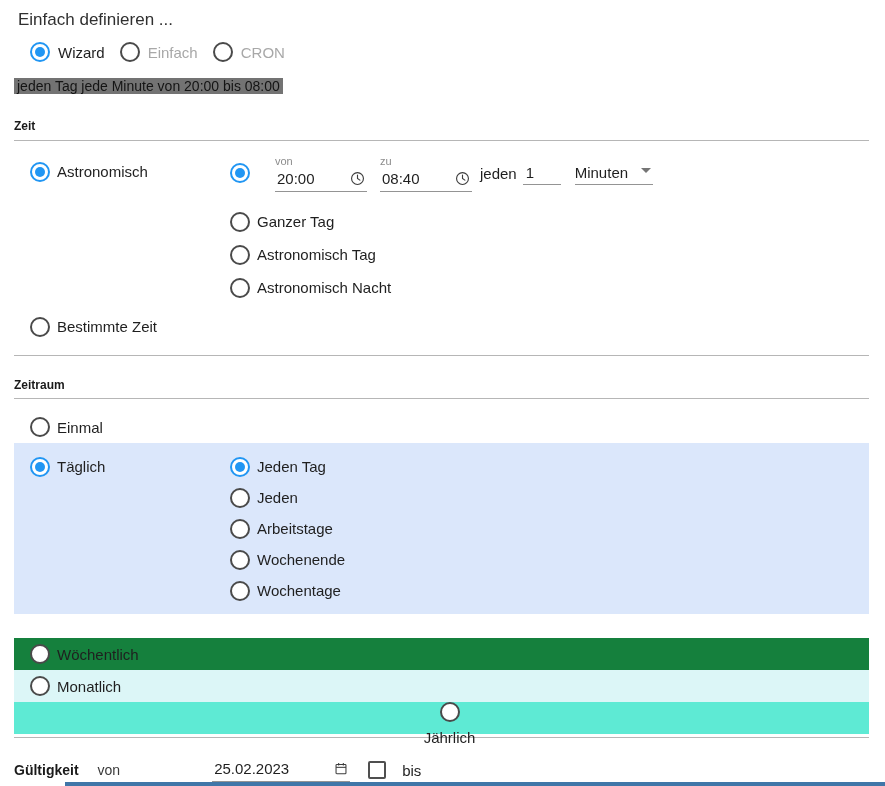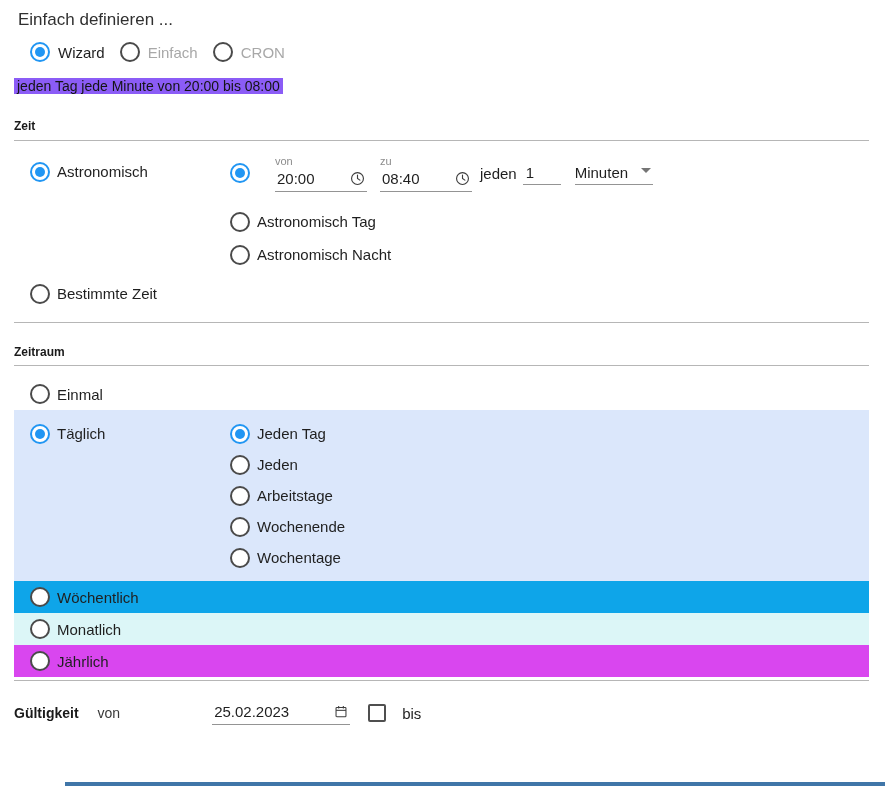--- a/index.html
+++ b/index.html
@@ -14,21 +14,21 @@
   .lbl { font-size:15px; color:#1f1f1f; }
   .lbl.disabled { color:#a8a8a8; }
 
   .radio { width:20px; height:20px; border:2px solid #4a4a4a; border-radius:50%;
            position:relative; flex:none; background:#fff; }
   .radio.sel { border-color:#2196f3; }
   .radio.sel::after { content:""; position:absolute; left:3px; top:3px; width:10px; height:10px;
                       border-radius:50%; background:#2196f3; }
 
   .summary-row { margin:15px 0 0 14px; }
-  .summary-hl { background:#8b5cf6; color:#141414; font-size:14px; padding:0 3px; }
+  .summary-hl { background:#737373; color:#141414; font-size:14px; padding:0 3px; }
 
   .section-heading { margin:24px 16px 0 14px; font-size:12px; font-weight:bold; color:#1a1a1a;
                      padding-bottom:7px; border-bottom:1px solid #b6b6b6; }
   .section-heading.zr { margin-top:22px; padding-bottom:6px; }
 
   .zeit-body { display:flex; margin:14px 16px 0 14px; }
   .zeit-left { width:216px; flex:none; }
   .zeit-right { flex:1; }
 
   .radio-row { display:flex; align-items:center; gap:7px; height:33px; cursor:pointer; }
@@ -57,23 +57,23 @@
 
   .einmal { margin:12px 16px 0 14px; height:32px; }
 
   .daily-block { display:flex; margin:0 16px 0 14px; background:#dbe7fb; padding:8px 0; }
   .daily-left { width:216px; flex:none; }
   .daily-left .radio-row, .daily-right .radio-row { height:31px; }
   .daily-right { flex:1; }
 
   .period-row { margin:0 16px 0 14px; padding-left:16px; height:32px;
                 display:flex; align-items:center; gap:7px; cursor:pointer; }
-  .period-row.weekly  { background:#0ea5e9; }
+  .period-row.weekly  { background:#15803d;margin-top:24px; }
   .period-row.monthly { background:#dcf6f7; }
-  .period-row.yearly  { background:#d946ef; }
+  .period-row.yearly  { background:#5eead4;flex-direction:column; }
 
   .validity-row { display:flex; align-items:center; margin:20px 16px 0 14px; }
   .v-heading { font-size:14px; font-weight:bold; color:#1a1a1a; }
   .v-von { font-size:14px; margin-left:19px; color:#3a3a3a; }
   .date-field { display:flex; align-items:center; justify-content:space-between; width:138px;
                 margin-left:92px; border-bottom:1px solid #949494; font-size:15px;
                 padding:2px 2px 4px 2px; cursor:text; }
   .checkbox { width:18px; height:18px; border:2px solid #4f4f4f; border-radius:2px;
               margin-left:18px; background:#fff; flex:none; cursor:pointer; }
   .v-bis { font-size:15px; margin-left:16px; }
@@ -150,20 +150,24 @@
           <span class="num-input">1</span>
           <span class="unit-select">
             <span>Minuten</span>
             <span class="caret"></span>
           </span>
         </div>
       </div>
 
       <label class="radio-row">
         <span class="radio"></span>
+        <span class="lbl">Ganzer Tag</span>
+      </label>
+      <label class="radio-row">
+        <span class="radio"></span>
         <span class="lbl">Astronomisch Tag</span>
       </label>
       <label class="radio-row">
         <span class="radio"></span>
         <span class="lbl">Astronomisch Nacht</span>
       </label>
 
     </div>
   </div>
 

